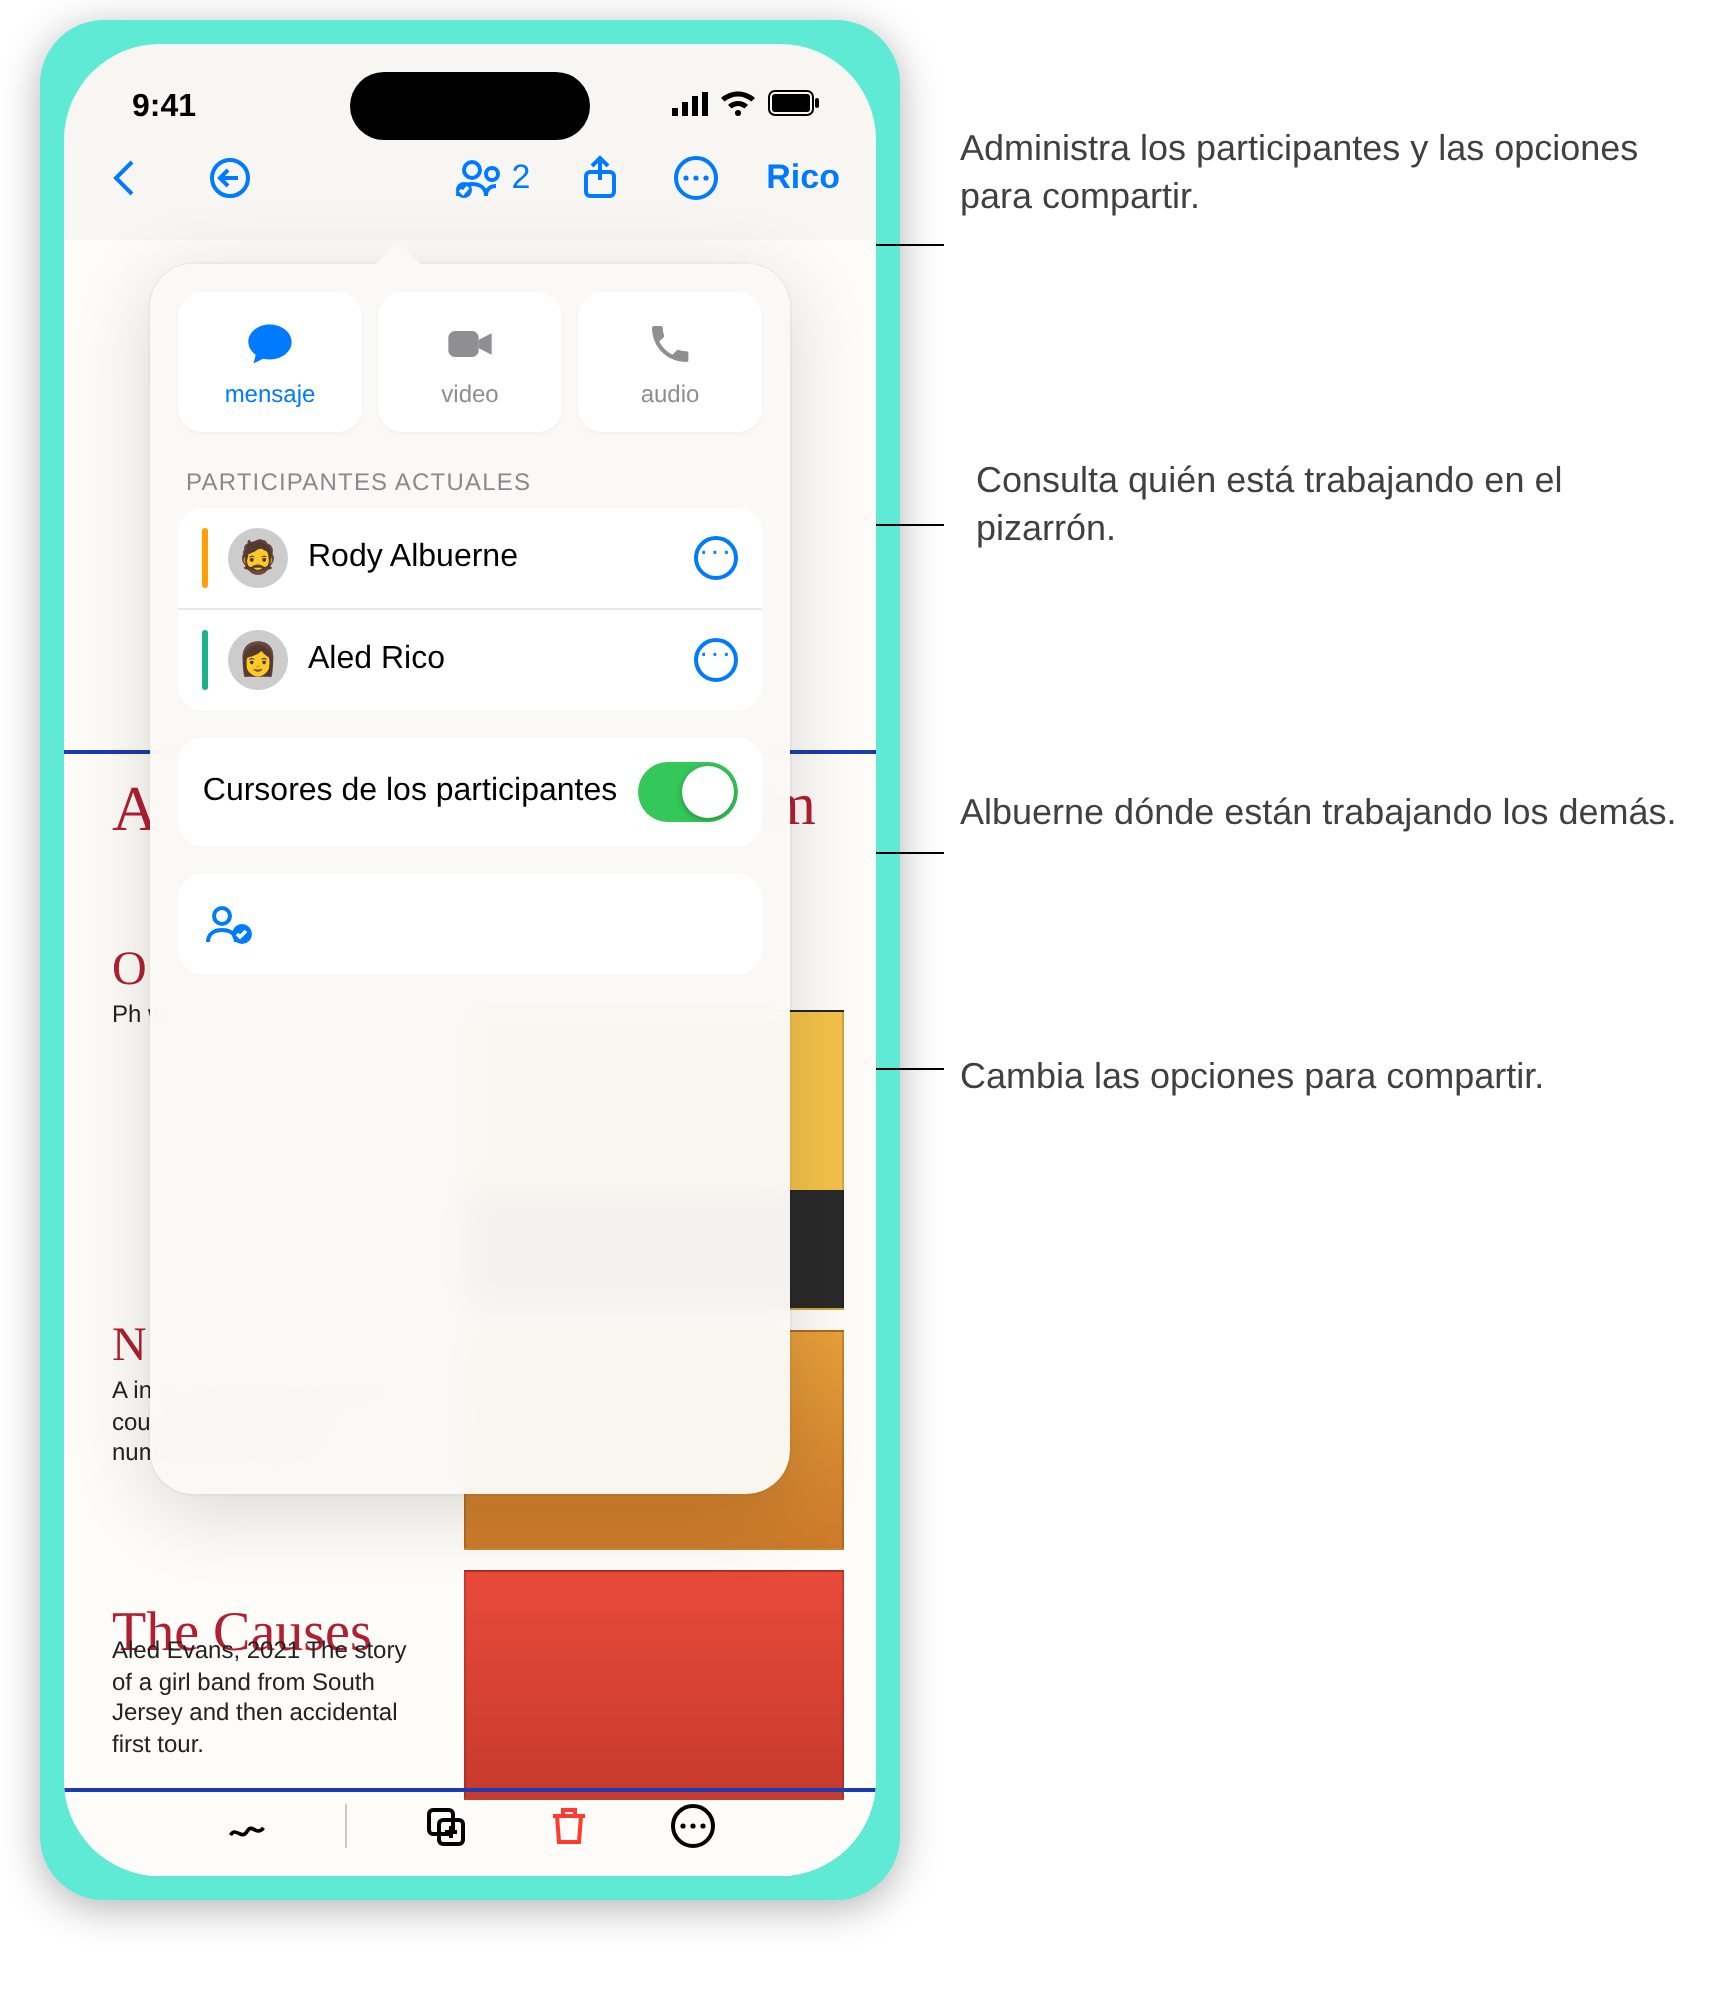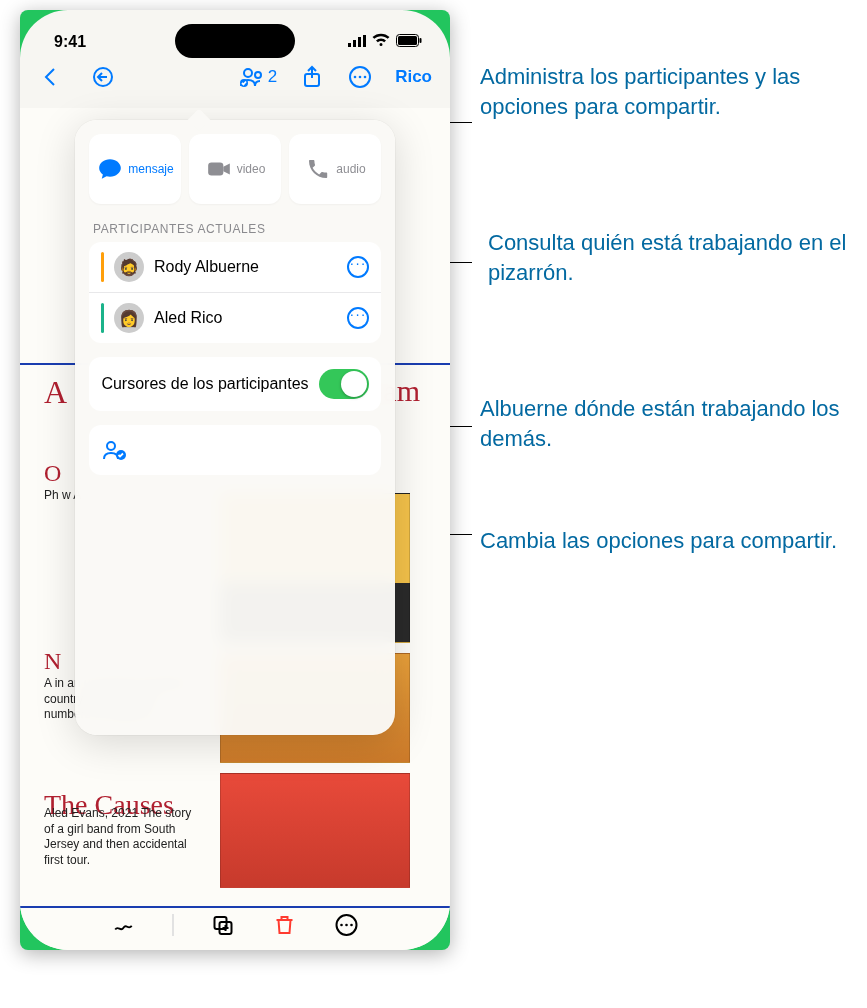--- a/index.html
+++ b/index.html
@@ -10,22 +10,23 @@
     height: 1008px;
     position: relative;
     overflow: hidden;
   }
   .phone {
     position: absolute;
     left: 20px;
     top: 10px;
     width: 430px;
     height: 940px;
-    background: #22c55e;
-    border-radius: 8px;
+    background: #5eead4;
+    border-radius: 32px;
+    padding: 12px;
     box-shadow: 0 4px 20px rgba(0,0,0,0.3);
   }
   .screen {
     width: 100%;
     height: 100%;
     background: #f7f6f2;
     border-radius: 48px;
     position: relative;
     overflow: hidden;
   }
@@ -124,21 +125,21 @@
   }
   .contact-row {
     display:flex; gap:8px;
   }
   .contact-btn {
     flex:1;
     height: 70px;
     background:#fff;
     border-radius:12px;
     display:flex;
-    flex-direction:row;
+    flex-direction:column;
     align-items:center;
     justify-content:center;
     gap:4px;
     box-shadow: 0 1px 2px rgba(0,0,0,0.04);
   }
   .contact-btn.active { color:#007aff; }
   .contact-btn.muted { color:#8e8e93; }
   .contact-btn .ico { width:28px; height:28px; display:flex; align-items:center; justify-content:center;}
   .contact-btn .lbl { font-size:12px; }
   .section-label {
@@ -202,22 +203,22 @@
     align-items:center;
     z-index: 10;
     color:#000;
   }
   .bottom-tools .bt { width:26px; height:26px; display:flex; align-items:center; justify-content:center; }
   .bottom-tools .divider { width:1px; height:22px; background:#c7c7cc; }
   
   
   .callout {
     position:absolute;
-    font-size:22px;
-    color:#0369a1;
+    font-size:18px;
+    color:#404040;
     line-height:1.35;
     max-width: 360px;
   }
   .callout-line {
     position:absolute;
     height:1px;
     background:#000;
   }
   .callout-line::before {
     content:'';

